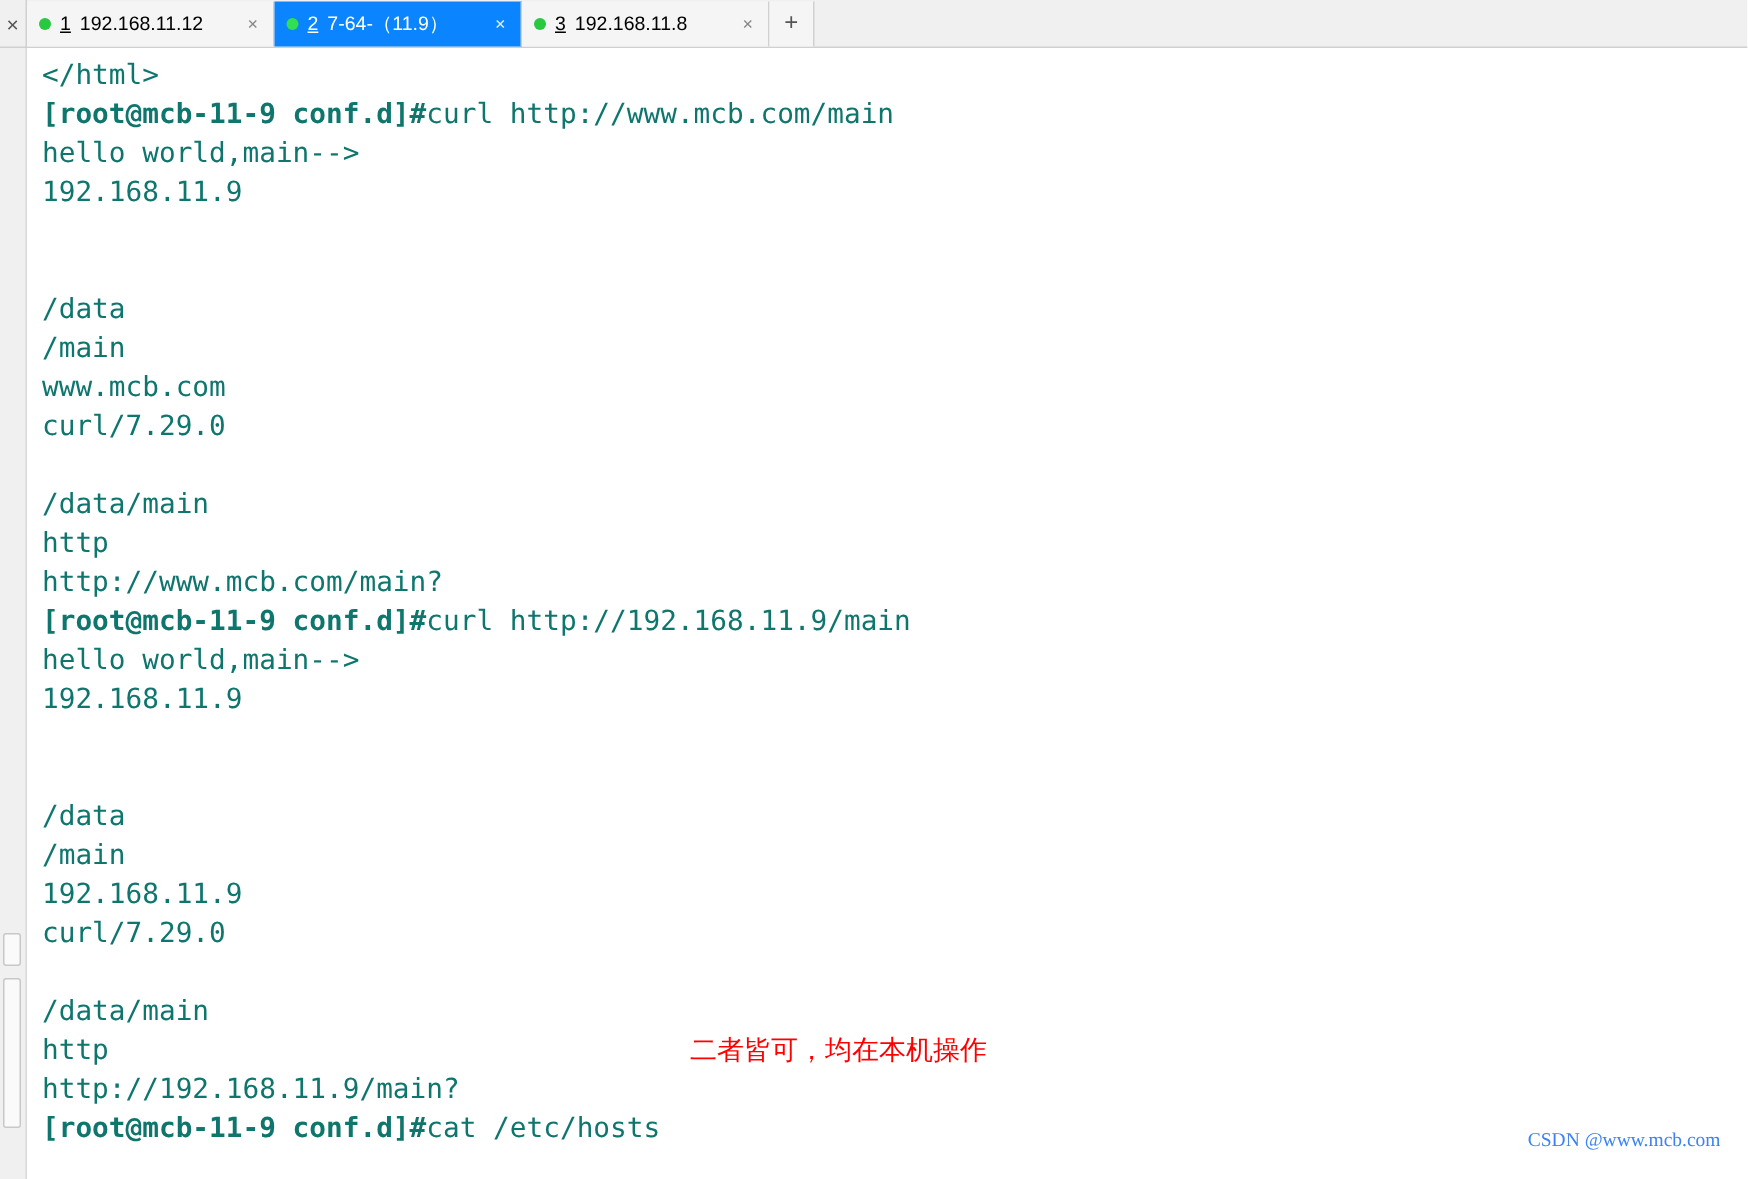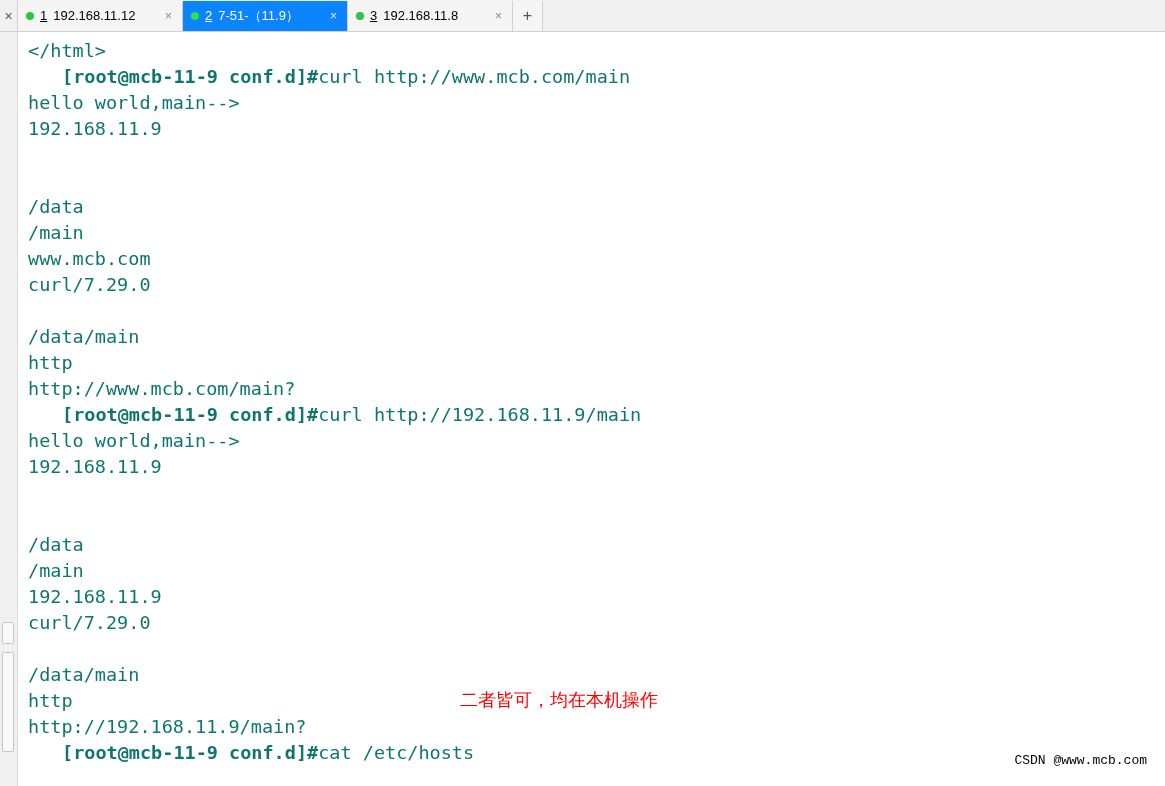--- a/index.html
+++ b/index.html
@@ -76,21 +76,21 @@
     }
     .terminal {
       padding: 6px 12px 6px 28px;
       font-family: "DejaVu Sans Mono", "Consolas", monospace;
       font-size: 18.5px;
       line-height: 26px;
       white-space: pre;
       color: #0f766e;
       position: relative;
     }
-    .terminal .bold { font-weight: bold; margin-left: 34px; }
+    .terminal .bold { font-weight: bold; }
     .left-gutter {
       position: absolute;
       left: 0;
       top: 32px;
       bottom: 0;
       width: 18px;
       background: #f0f0f0;
       border-right: 1px solid #d9d9d9;
     }
     .gutter-segment {
@@ -106,41 +106,41 @@
       color: #ff0000;
       font-family: "Microsoft YaHei", Arial, sans-serif;
       font-size: 18px;
       top: 688px;
       left: 460px;
     }
     .watermark {
       position: absolute;
       right: 18px;
       bottom: 18px;
-      color: #000000;
+      color: #3b82f6;
       font-size: 13px;
-      font-family: Liberation Mono, monospace;
+      font-family: Liberation Serif, serif;
     }
   </style>
 </head>
 <body>
 
 <div class="tab-bar">
   <div class="side-close">×</div>
   <div id="tabs-container" style="display:flex;">
       <div class="tab">
         <span class="dot"></span>
         <span class="tab-num">1</span>
         <span class="tab-label"> 192.168.11.12</span>
         <span class="tab-close">×</span>
       </div>
       <div class="tab active">
         <span class="dot"></span>
         <span class="tab-num">2</span>
-        <span class="tab-label"> 7-51-（11.9）</span>
+        <span class="tab-label"> 7-64-（11.9）</span>
         <span class="tab-close">×</span>
       </div>
       <div class="tab">
         <span class="dot"></span>
         <span class="tab-num">3</span>
         <span class="tab-label"> 192.168.11.8</span>
         <span class="tab-close">×</span>
       </div>
     </div>
   <div class="add-tab">+</div>

